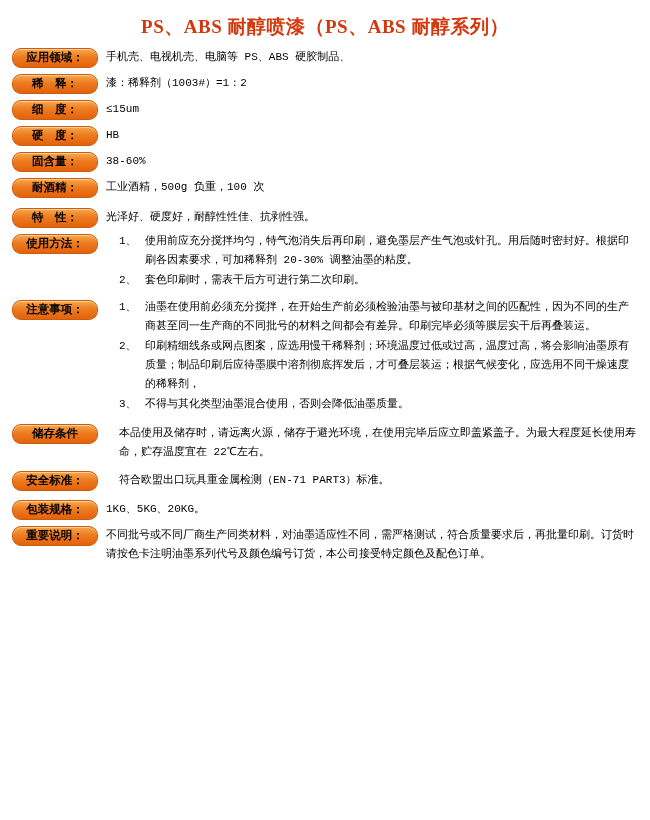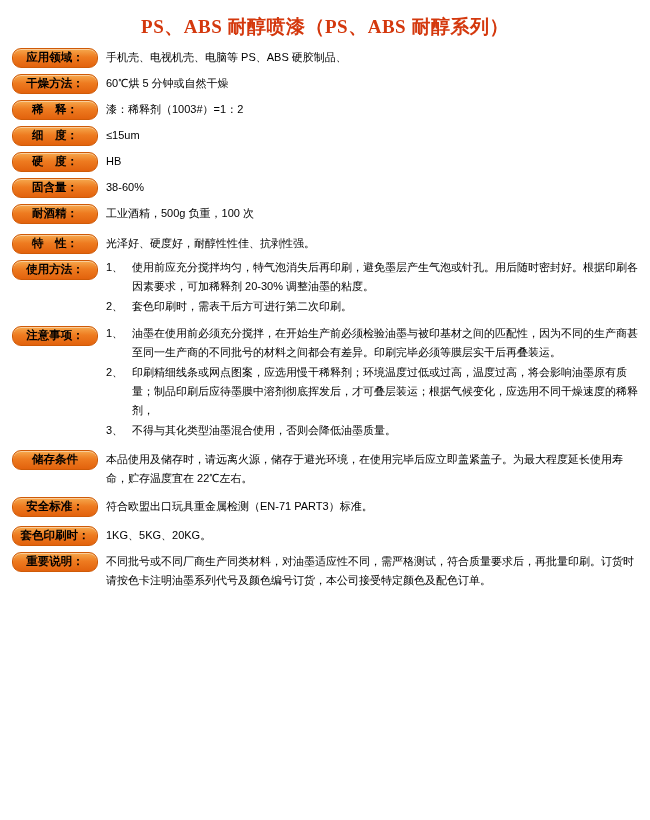--- a/index.html
+++ b/index.html
@@ -25,20 +25,21 @@
     color: #d4380d;
     font-weight: bold;
     font-size: 19px;
     letter-spacing: 0.5px;
     padding-top: 14px;
     padding-bottom: 6px;
     font-family: "Liberation Serif", serif;
   }
   .rows {
     padding: 0 12px 0 12px;
+    font-family: Liberation Mono, monospace;
   }
   .row {
     display: flex;
     align-items: flex-start;
     margin-bottom: 4px;
   }
   .label-cell {
     flex: 0 0 86px;
     width: 86px;
     padding-top: 2px;
@@ -80,48 +81,40 @@
     flex: 0 0 26px;
     width: 26px;
   }
   .numlist .txt {
     flex: 1 1 auto;
   }
   .tall .label-cell {
     padding-top: 2px;
   }
   .spacer-2 { height: 4px; }
-  .block-gap { margin-bottom: 7px; }
+  .block-gap { margin-bottom: 7px; gap: 13px; }
 </style>
 </head>
 <body>
 
 <div class="page">
 
   <div class="title">PS、ABS 耐醇喷漆（PS、ABS 耐醇系列）</div>
 
   <div class="rows">
 
     <div class="row">
       <div class="label-cell">
         <span class="pill">应用领域：</span>
       </div>
       <div class="content-cell">
         <p class="plain">手机壳、电视机壳、电脑等 PS、ABS 硬胶制品、</p>
       </div>
     </div>
 
-    <div class="row">
-      <div class="label-cell">
-        <span class="pill">干燥方法：</span>
-      </div>
-      <div class="content-cell">
-        <p class="plain">60℃烘 5 分钟或自然干燥</p>
-      </div>
-    </div>
 
     <div class="row">
       <div class="label-cell">
         <span class="pill">稀　释：</span>
       </div>
       <div class="content-cell">
         <p class="plain">漆：稀释剂（1003#）=1：2</p>
       </div>
     </div>
 
@@ -226,21 +219,21 @@
       <div class="label-cell">
         <span class="pill">安全标准：</span>
       </div>
       <div class="content-cell">
         <p class="plain">符合欧盟出口玩具重金属检测（EN-71 PART3）标准。</p>
       </div>
     </div>
 
     <div class="row">
       <div class="label-cell">
-        <span class="pill">套色印刷时：</span>
+        <span class="pill">包装规格：</span>
       </div>
       <div class="content-cell">
         <p class="plain">1KG、5KG、20KG。</p>
       </div>
     </div>
 
     <div class="row tall">
       <div class="label-cell">
         <span class="pill">重要说明：</span>
       </div>

